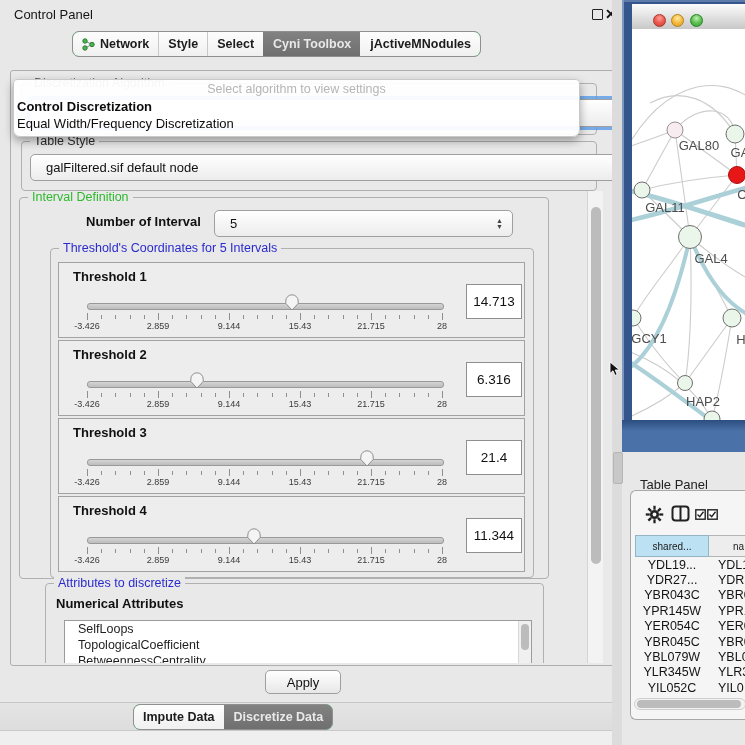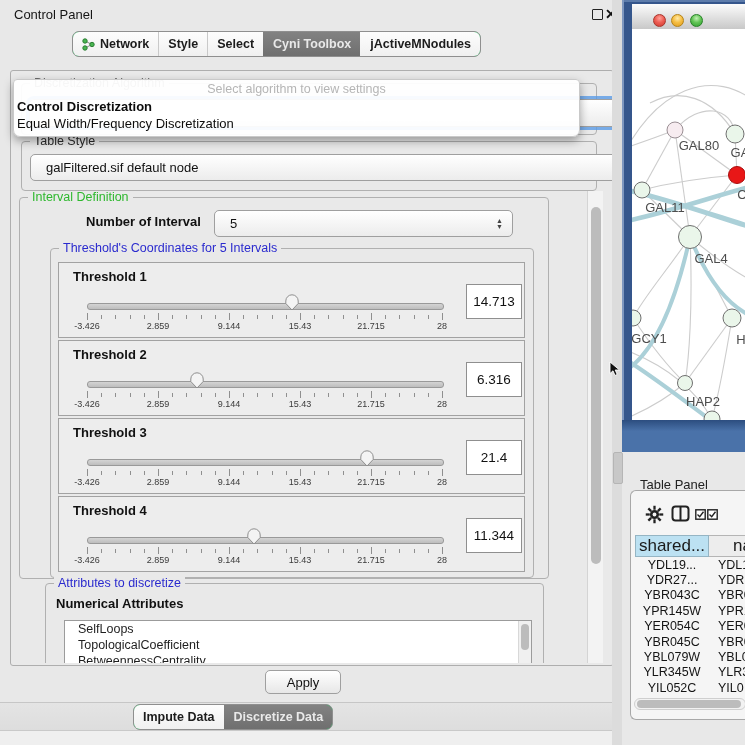--- a/index.html
+++ b/index.html
@@ -94,21 +94,21 @@
   #tl-green{left:58px;background:radial-gradient(circle at 50% 30%, #c2f0b5, #64c557 45%, #2f9f2f);border:1px solid #278227;}
   #net-canvas{left:10px;top:29px;width:113px;height:391px;background:#fff;overflow:hidden;}
   #net-bottom{left:0;top:420px;width:123px;height:32px;background:linear-gradient(#2c4d7f,var(--frame-blue-light) 35%);}
 
   
   #table-panel-title{left:640px;top:461px;font-size:13px;color:#222;margin-top:16px;}
   #table-panel-box{left:630px;top:490px;width:115px;height:228px;background:#f5f5f5;border:1px solid #a8a8a8;
                    border-right:none;border-radius:6px 0 0 6px;}
   .tp-icon{position:absolute;}
   #tp-header{position:absolute;left:4px;top:44px;height:22px;display:flex;}
-  .tp-hcell{box-sizing:border-box;font-size:17px;display:flex;align-items:center;}
+  .tp-hcell{box-sizing:border-box;font-size:10px;display:flex;align-items:center;}
   #tp-hcell-1{width:74px;background:var(--header-cell-blue);border:1px solid #95b5c4;justify-content:center;color:#1a1a1a;}
   #tp-hcell-2{width:80px;background:#ededed;border:1px solid #b5b5b5;border-left:none;padding-left:24px;color:#1a1a1a;}
   #tp-rows{position:absolute;left:4px;top:66px;width:140px;height:140px;overflow:hidden;}
   .tp-row{display:flex;height:15.4px;align-items:center;font-size:12.5px;color:#141414;}
   .tp-row .c1{width:74px;text-align:center;}
   .tp-row .c2{padding-left:9px;white-space:nowrap;}
   #tp-hscroll{position:absolute;left:3px;top:207px;width:112px;height:12px;background:#f2f2f2;border:1px solid #cfcfcf;border-radius:6px;box-sizing:border-box;}
   #tp-hscroll .scroll-thumb{left:2px;top:1px;width:104px;height:8px;}
 
   #mouse-cursor{left:609px;top:361px;z-index:50;}

